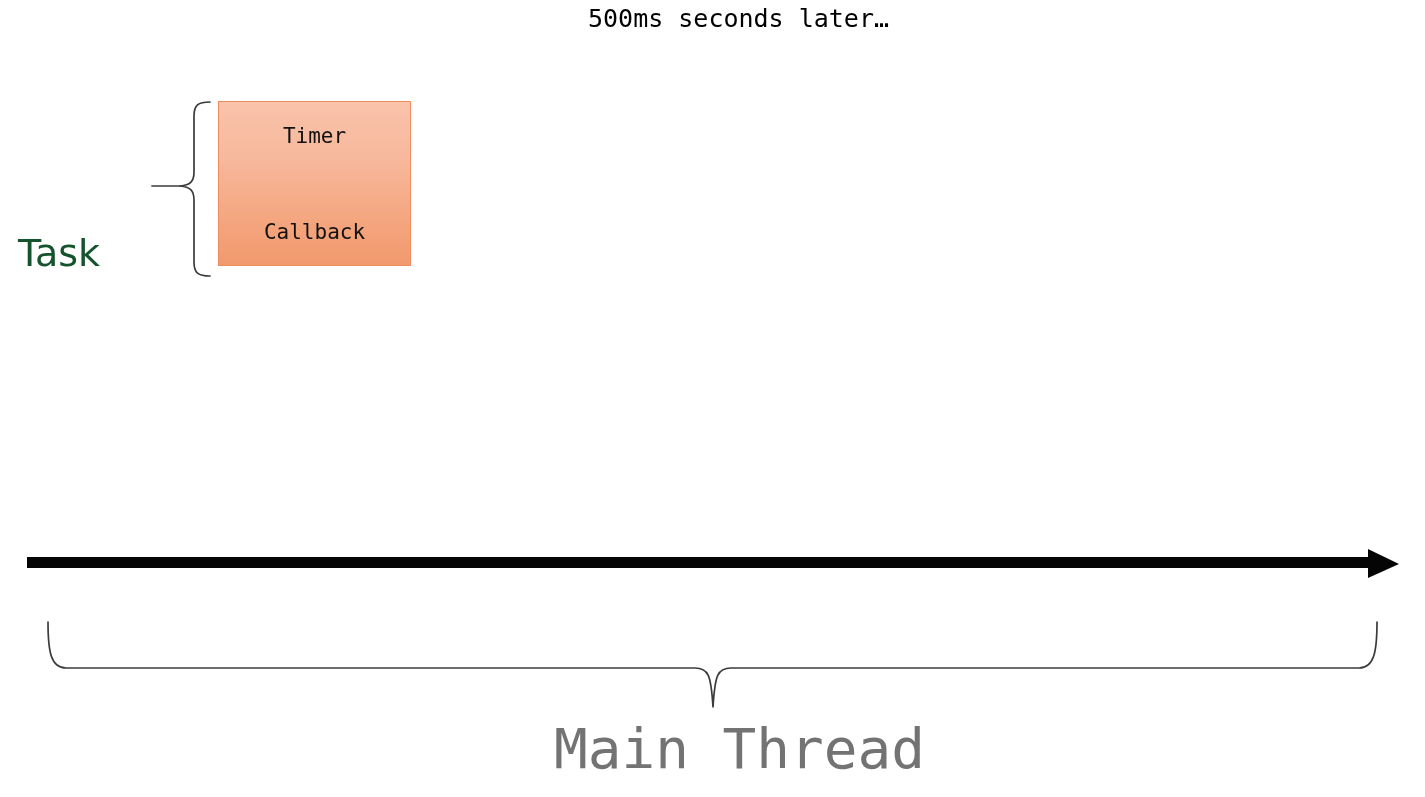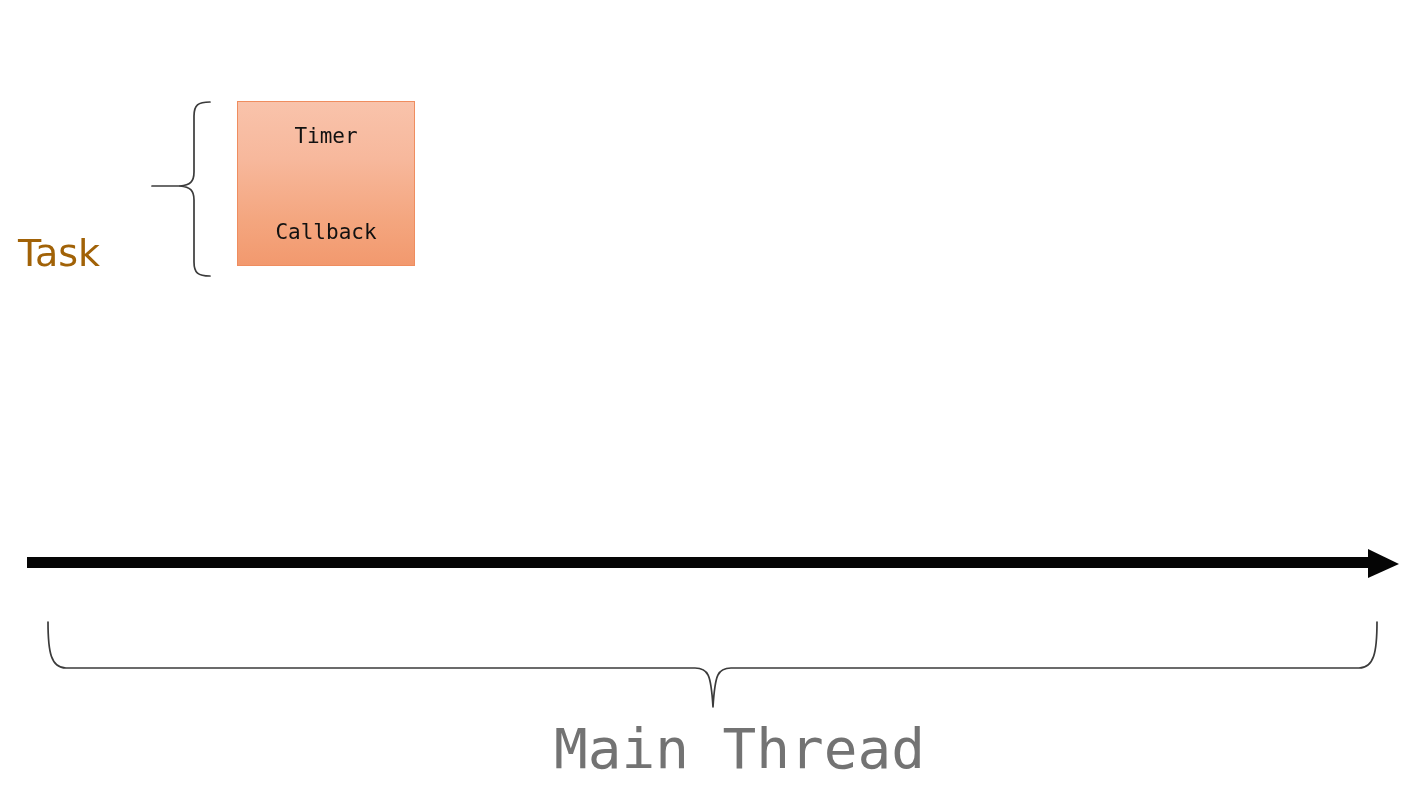--- a/index.html
+++ b/index.html
@@ -53,41 +53,41 @@
 
   
   .task-queue-label {
     position: absolute;
     left: 18px;
     top: 133px;
     width: 130px;
     font-family: "DejaVu Sans", sans-serif;
     font-size: 38px;
     line-height: 48px;
-    color: #a16207;
+    color: #14532d;
     text-align: left;
     white-space: pre;
   }
   .task-queue-label .ln { display: block; }
 
   
   .tq-brace {
     position: absolute;
     left: 148px;
     top: 96px;
     width: 68px;
     height: 186px;
   }
 
   
   .timer-box {
     position: absolute;
-    left: 237px;
+    left: 218px;
     top: 101px;
-    width: 178px;
+    width: 193px;
     height: 165px;
     box-sizing: border-box;
     background: linear-gradient(to bottom, #f9c3ab 0%, #f7b89c 35%, #f4a67f 72%, #f2996e 100%);
     border: 1px solid #ef8d5f;
     display: flex;
     align-items: center;
     justify-content: center;
   }
   .timer-box-label {
     font-family: "DejaVu Sans Mono", monospace;
@@ -140,20 +140,23 @@
   .mt-label-wrap .main-thread-label {
     position: static;
     width: auto;
   }
 </style>
 </head>
 <body>
 
 <div class="canvas">
 
+  <div class="title-wrap">
+    <div class="title-text">500ms seconds later…</div>
+  </div>
 
   <div class="task-queue-label">
     <span class="ln">Task</span>
   </div>
 
   <svg class="tq-brace" viewBox="0 0 68 186" xmlns="http://www.w3.org/2000/svg">
     <path d="M 62 6
              C 50 6, 46 9, 46 20
              L 46 76
              C 46 86, 42 89, 32 90

